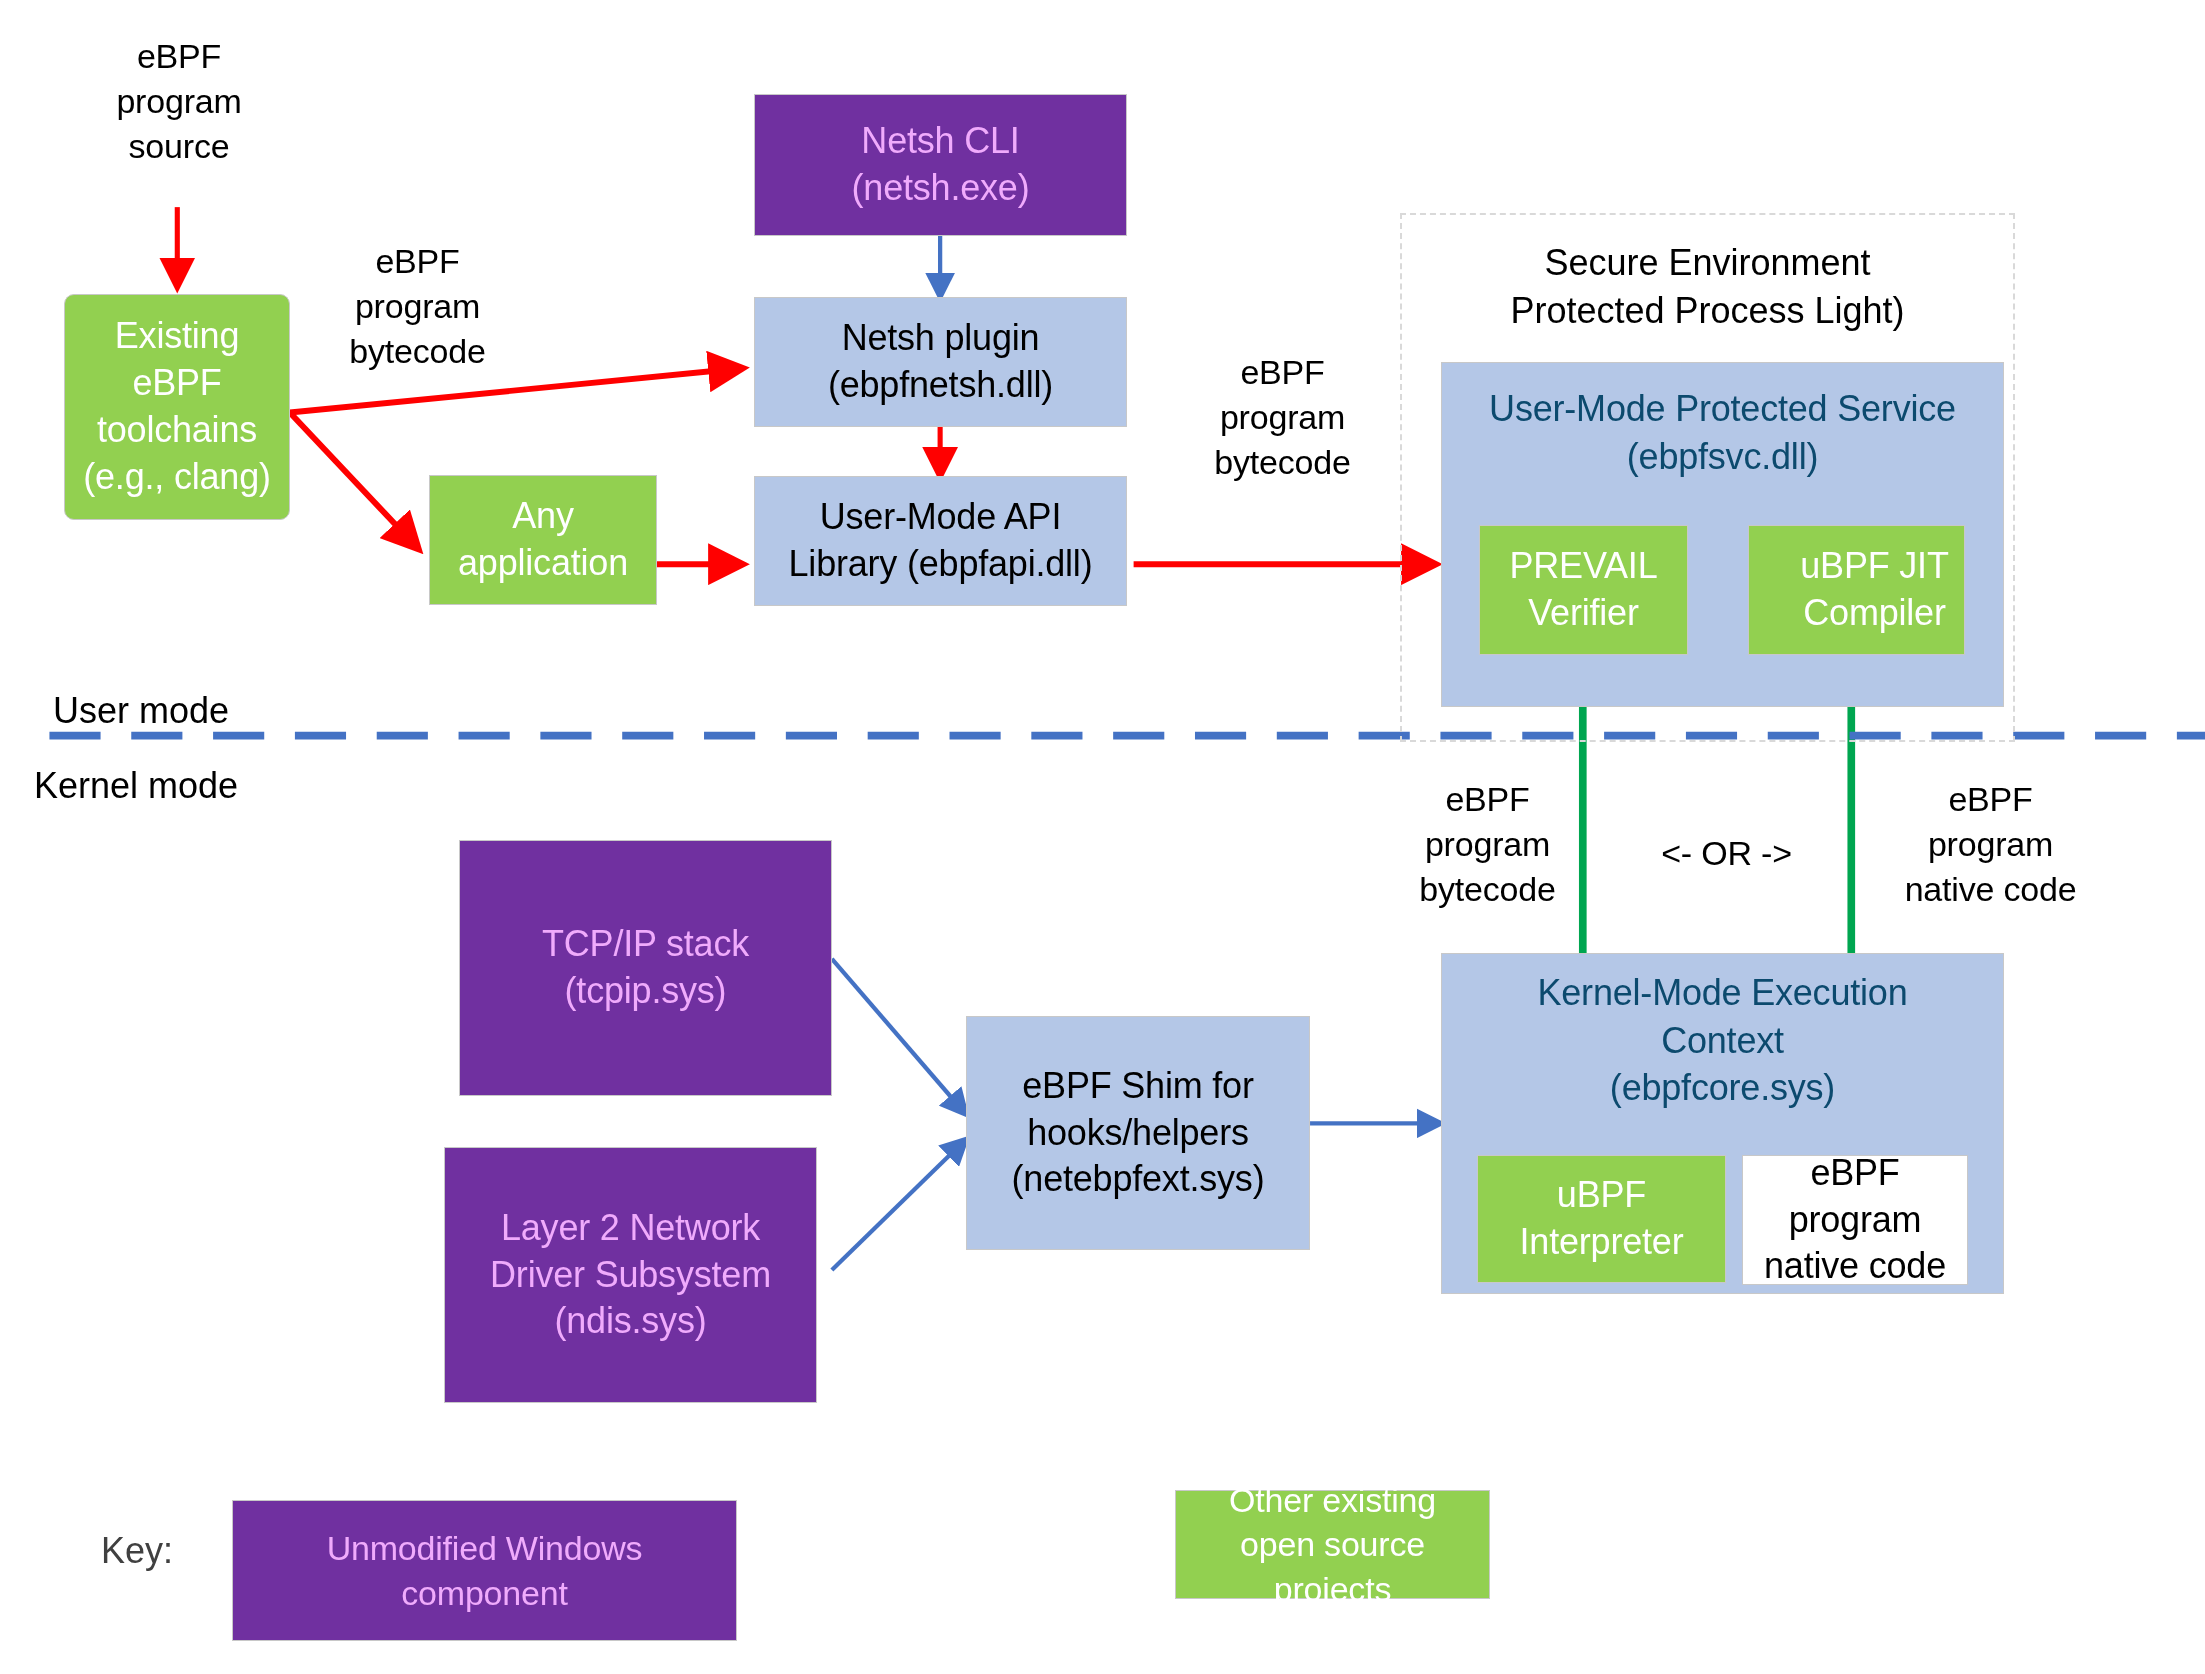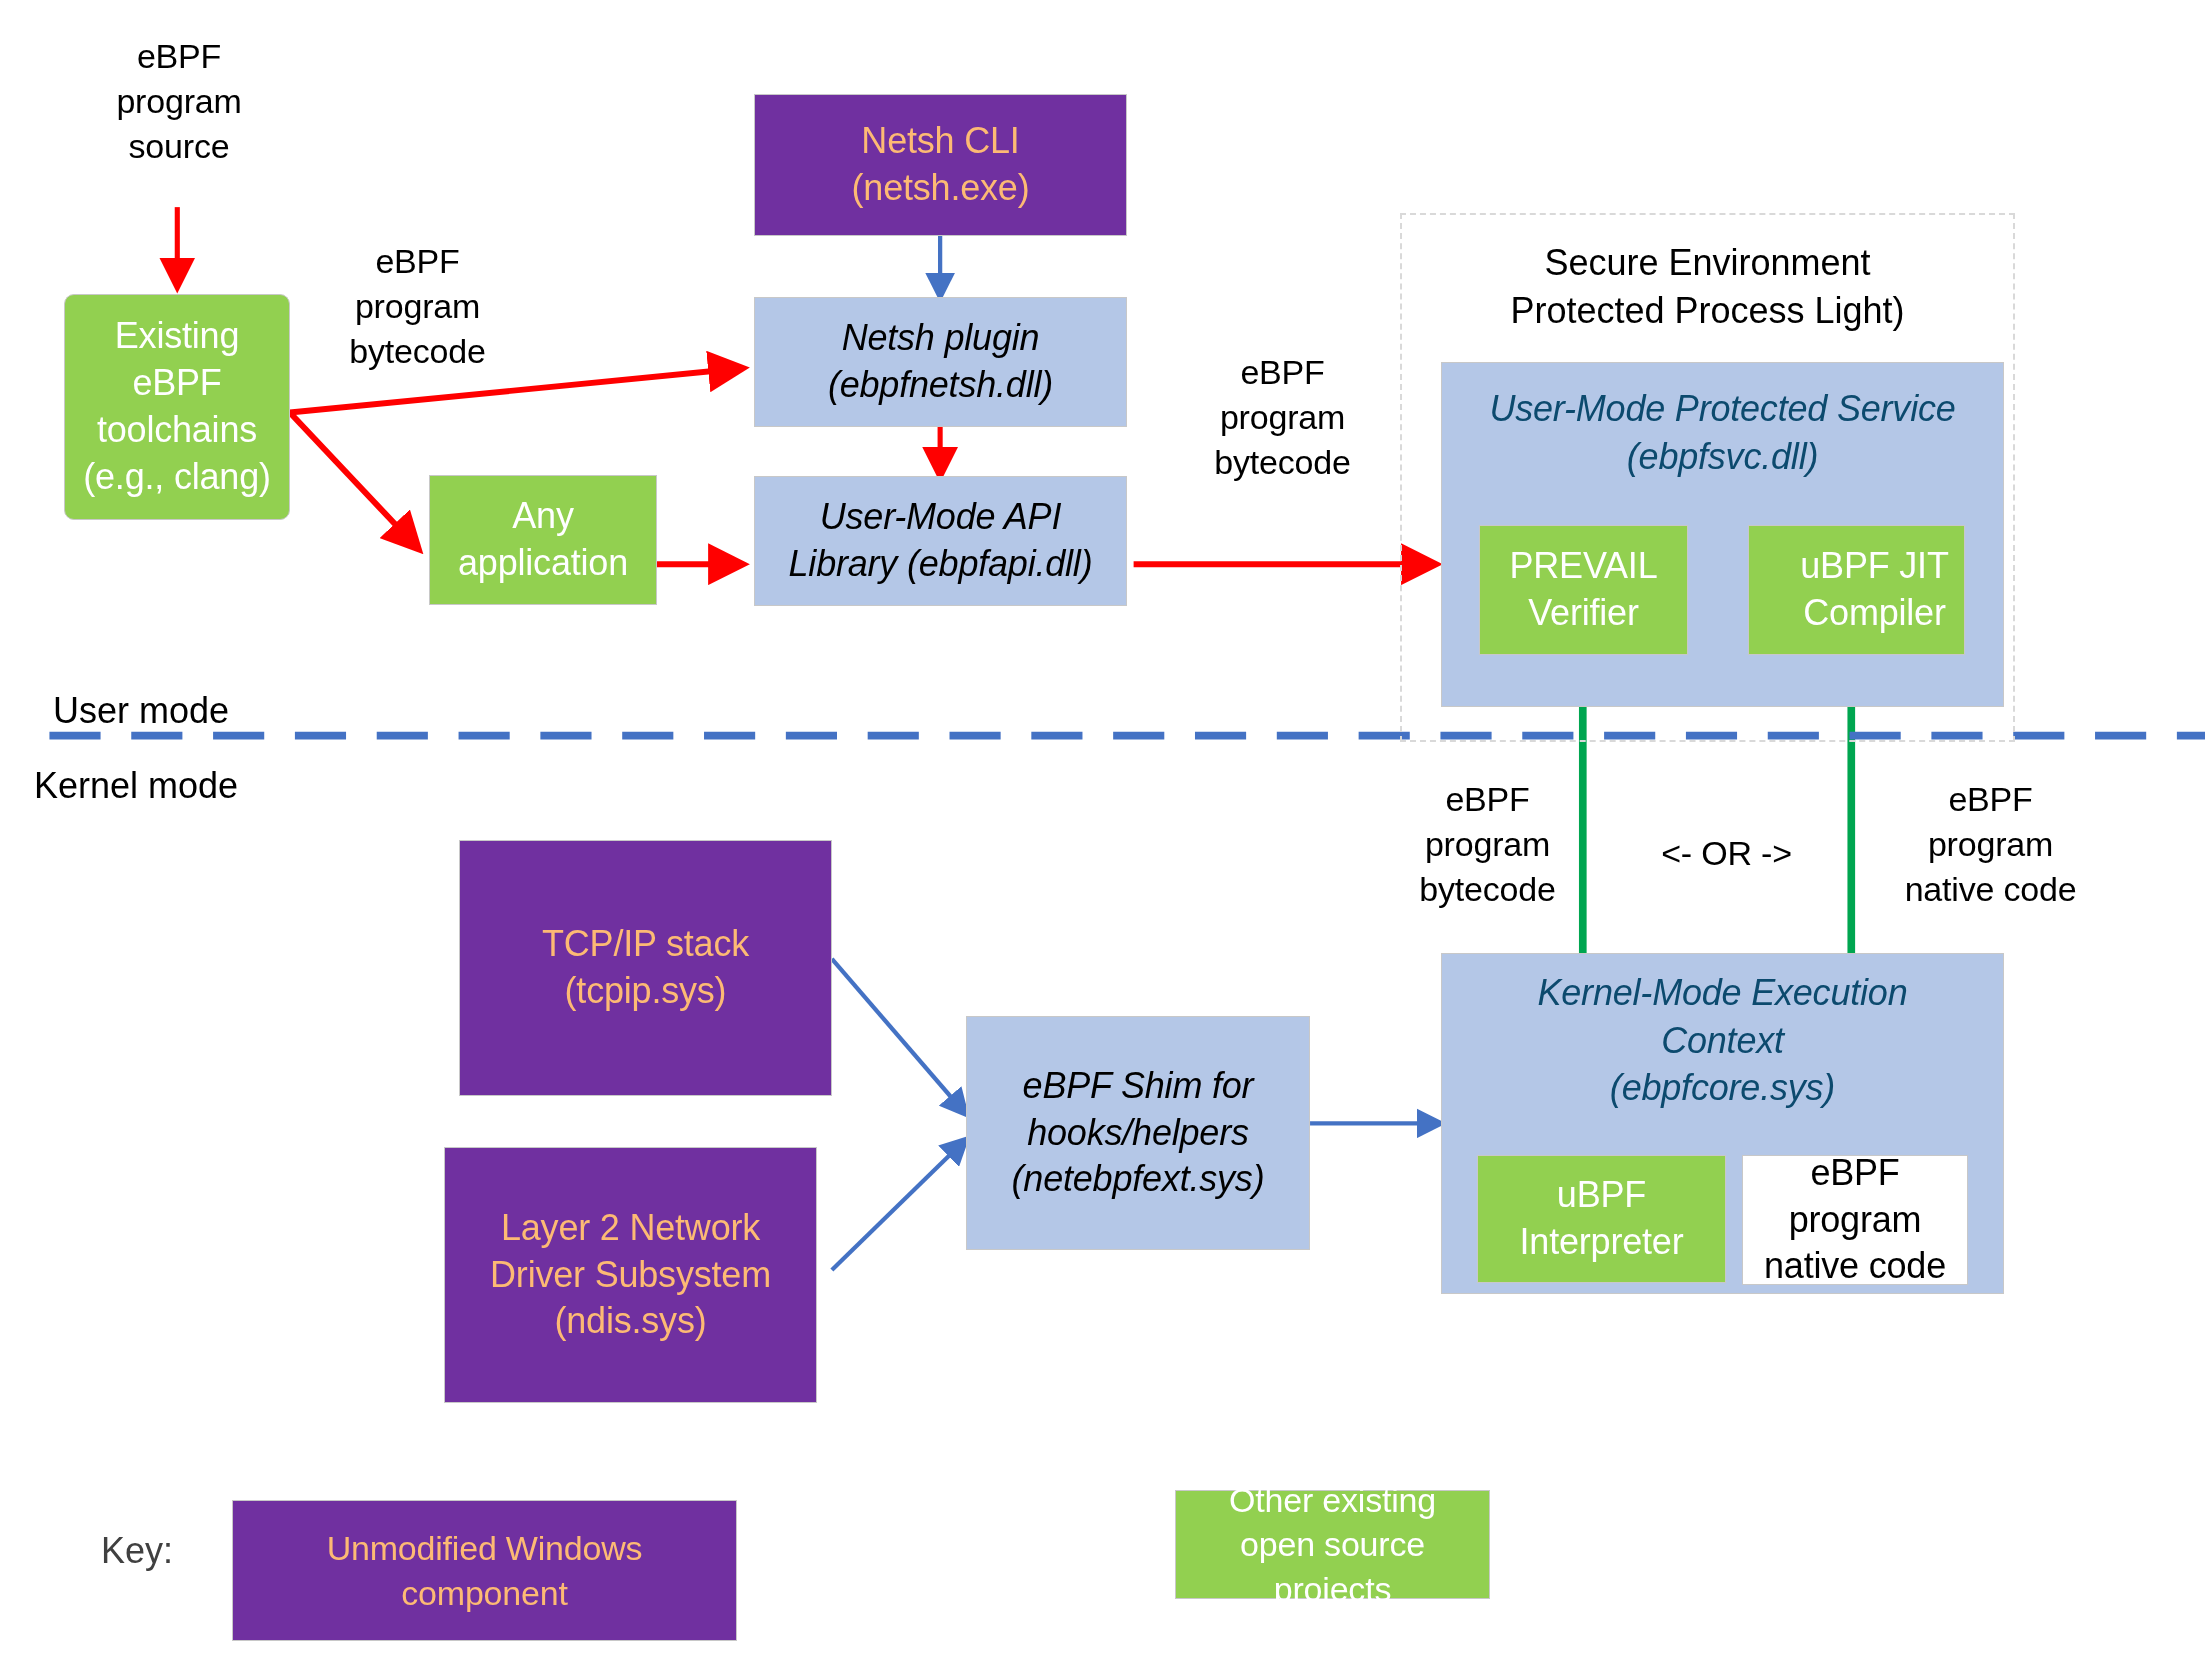--- a/index.html
+++ b/index.html
@@ -25,28 +25,27 @@
     flex-direction: column;
     align-items: center;
     justify-content: center;
     text-align: center;
     line-height: 1.30;
     white-space: pre-line;
     letter-spacing: -0.2px;
   }
   .purple {
     background: #7030A0;
-    color: #fdba74;
+    color: #f0abfc;
     border: 0.9px solid #c8c8c8;
   }
   .blue {
     background: #B4C7E7;
     color: #000000;
     border: 0.9px solid #c8c8c8;
-    font-style: italic;
   }
   .green {
     background: #92D050;
     color: #ffffff;
     border: 0.9px solid #c8c8c8;
   }
   .white-box {
     background: #ffffff;
     color: #000000;
     border: 0.9px solid #c8c8c8;

